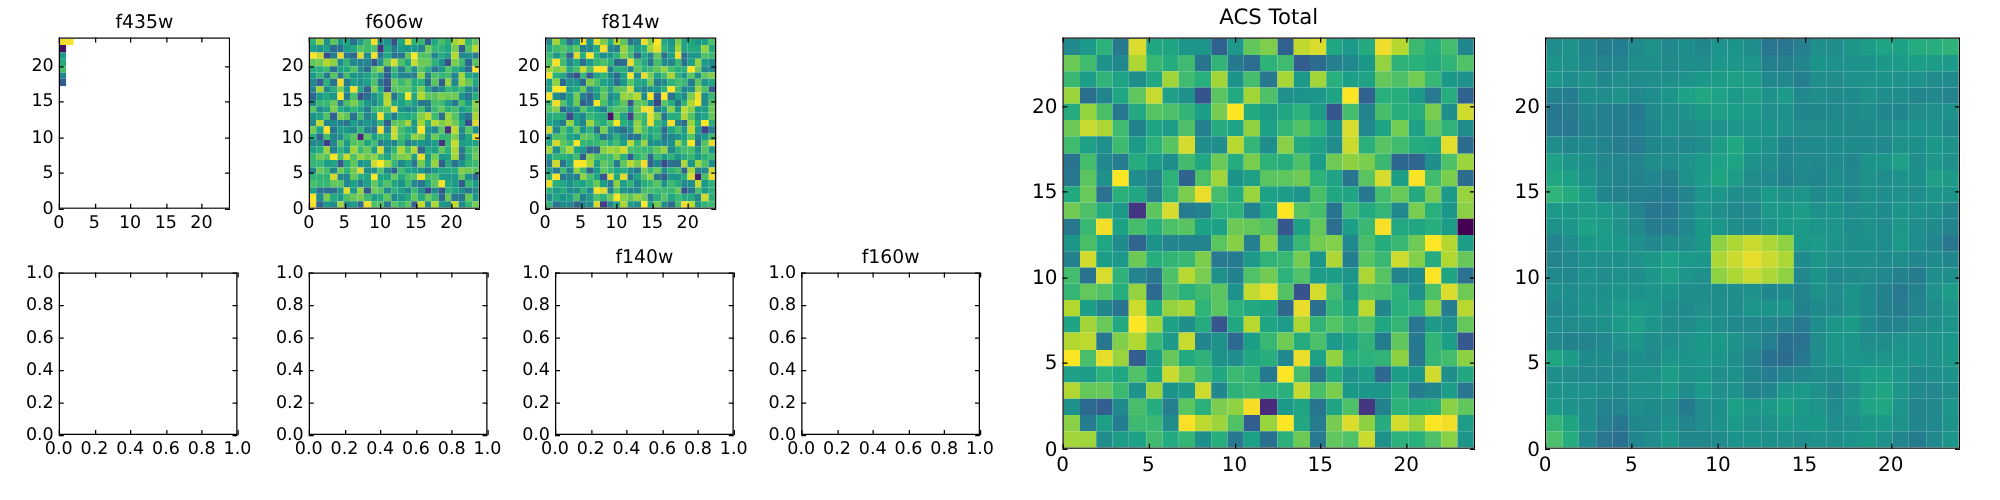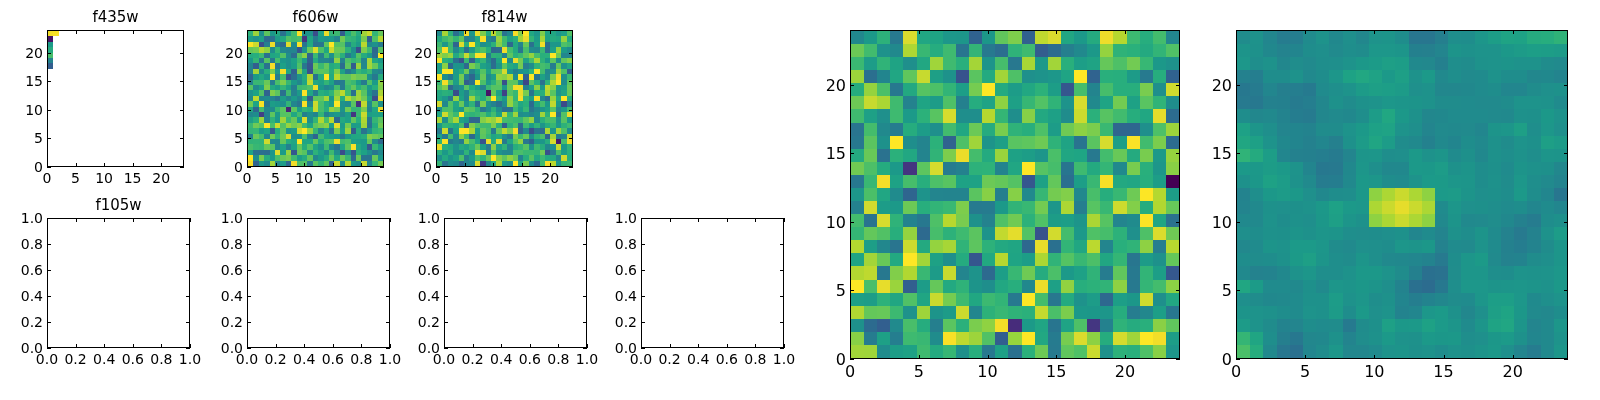--- a/index.html
+++ b/index.html
@@ -2027,21 +2027,20 @@
       <div class="tlab tlab-y" style="right: 141px; top: 101.917px;">10</div>
       <div class="tick tick-y" style="left: 0px; top: 73.375px;"></div>
       <div class="tick tick-yr" style="left: 133px; top: 73.375px;"></div>
       <div class="tlab tlab-y" style="right: 141px; top: 73.375px;">15</div>
       <div class="tick tick-y" style="left: 0px; top: 44.8333px;"></div>
       <div class="tick tick-yr" style="left: 133px; top: 44.8333px;"></div>
       <div class="tlab tlab-y" style="right: 141px; top: 44.8333px;">20</div>
     </div>
 
   <div class="panel" style="left:47px;top:196px;width:143px;height:180px;">
-    <div class="panel-title" style="top:0px;">f105w</div>
     <div class="axes-frame unit-axes" style="left:0px;top:22px;width:143px;height:130px;"></div>
   <div class="tick tick-x" style="left: 0px; top: 148px;"></div>
       <div class="tick tick-xt" style="left: 0px; top: 22px;"></div>
       <div class="tlab tlab-x" style="left: 0px; top: 155px;">0.0</div>
       <div class="tick tick-x" style="left: 28.6px; top: 148px;"></div>
       <div class="tick tick-xt" style="left: 28.6px; top: 22px;"></div>
       <div class="tlab tlab-x" style="left: 28.6px; top: 155px;">0.2</div>
       <div class="tick tick-x" style="left: 57.2px; top: 148px;"></div>
       <div class="tick tick-xt" style="left: 57.2px; top: 22px;"></div>
       <div class="tlab tlab-x" style="left: 57.2px; top: 155px;">0.4</div>
@@ -2108,20 +2107,21 @@
       <div class="tlab tlab-y" style="right: 147px; top: 74px;">0.6</div>
       <div class="tick tick-y" style="left: 0px; top: 48px;"></div>
       <div class="tick tick-yr" style="left: 139px; top: 48px;"></div>
       <div class="tlab tlab-y" style="right: 147px; top: 48px;">0.8</div>
       <div class="tick tick-y" style="left: 0px; top: 22px;"></div>
       <div class="tick tick-yr" style="left: 139px; top: 22px;"></div>
       <div class="tlab tlab-y" style="right: 147px; top: 22px;">1.0</div>
     </div>
 
   <div class="panel" style="left:444px;top:196px;width:143px;height:180px;">
+    <div class="panel-title" style="top:0px;">f140w</div>
     <div class="axes-frame unit-axes" style="left:0px;top:22px;width:143px;height:130px;"></div>
   <div class="tick tick-x" style="left: 0px; top: 148px;"></div>
       <div class="tick tick-xt" style="left: 0px; top: 22px;"></div>
       <div class="tlab tlab-x" style="left: 0px; top: 155px;">0.0</div>
       <div class="tick tick-x" style="left: 28.6px; top: 148px;"></div>
       <div class="tick tick-xt" style="left: 28.6px; top: 22px;"></div>
       <div class="tlab tlab-x" style="left: 28.6px; top: 155px;">0.2</div>
       <div class="tick tick-x" style="left: 57.2px; top: 148px;"></div>
       <div class="tick tick-xt" style="left: 57.2px; top: 22px;"></div>
       <div class="tlab tlab-x" style="left: 57.2px; top: 155px;">0.4</div>
@@ -2148,20 +2148,21 @@
       <div class="tlab tlab-y" style="right: 147px; top: 74px;">0.6</div>
       <div class="tick tick-y" style="left: 0px; top: 48px;"></div>
       <div class="tick tick-yr" style="left: 139px; top: 48px;"></div>
       <div class="tlab tlab-y" style="right: 147px; top: 48px;">0.8</div>
       <div class="tick tick-y" style="left: 0px; top: 22px;"></div>
       <div class="tick tick-yr" style="left: 139px; top: 22px;"></div>
       <div class="tlab tlab-y" style="right: 147px; top: 22px;">1.0</div>
     </div>
 
   <div class="panel" style="left:641px;top:196px;width:143px;height:180px;">
+    <div class="panel-title" style="top:0px;">f160w</div>
     <div class="axes-frame unit-axes" style="left:0px;top:22px;width:143px;height:130px;"></div>
   <div class="tick tick-x" style="left: 0px; top: 148px;"></div>
       <div class="tick tick-xt" style="left: 0px; top: 22px;"></div>
       <div class="tlab tlab-x" style="left: 0px; top: 155px;">0.0</div>
       <div class="tick tick-x" style="left: 28.6px; top: 148px;"></div>
       <div class="tick tick-xt" style="left: 28.6px; top: 22px;"></div>
       <div class="tlab tlab-x" style="left: 28.6px; top: 155px;">0.2</div>
       <div class="tick tick-x" style="left: 57.2px; top: 148px;"></div>
       <div class="tick tick-xt" style="left: 57.2px; top: 22px;"></div>
       <div class="tlab tlab-x" style="left: 57.2px; top: 155px;">0.4</div>
@@ -2188,20 +2189,21 @@
       <div class="tlab tlab-y" style="right: 147px; top: 74px;">0.6</div>
       <div class="tick tick-y" style="left: 0px; top: 48px;"></div>
       <div class="tick tick-yr" style="left: 139px; top: 48px;"></div>
       <div class="tlab tlab-y" style="right: 147px; top: 48px;">0.8</div>
       <div class="tick tick-y" style="left: 0px; top: 22px;"></div>
       <div class="tick tick-yr" style="left: 139px; top: 22px;"></div>
       <div class="tlab tlab-y" style="right: 147px; top: 22px;">1.0</div>
     </div>
 
   <div class="panel big" style="left:850px;top:4px;width:330px;height:380px;">
+    <div class="panel-title" style="top:0px;">ACS Total</div>
     <div class="axes-frame sq-axes" style="left:0px;top:26px;width:330px;height:329px;">
       <div class="heat" style="grid-template-columns: repeat(25, 1fr); grid-template-rows: repeat(25, 1fr);">
           <i style="background: rgb(33, 136, 141);"></i>
           <i style="background: rgb(28, 153, 137);"></i>
           <i style="background: rgb(45, 177, 122);"></i>
           <i style="background: rgb(39, 121, 143);"></i>
           <i style="background: rgb(217, 220, 46);"></i>
           <i style="background: rgb(33, 166, 131);"></i>
           <i style="background: rgb(31, 164, 132);"></i>
           <i style="background: rgb(29, 151, 138);"></i>

